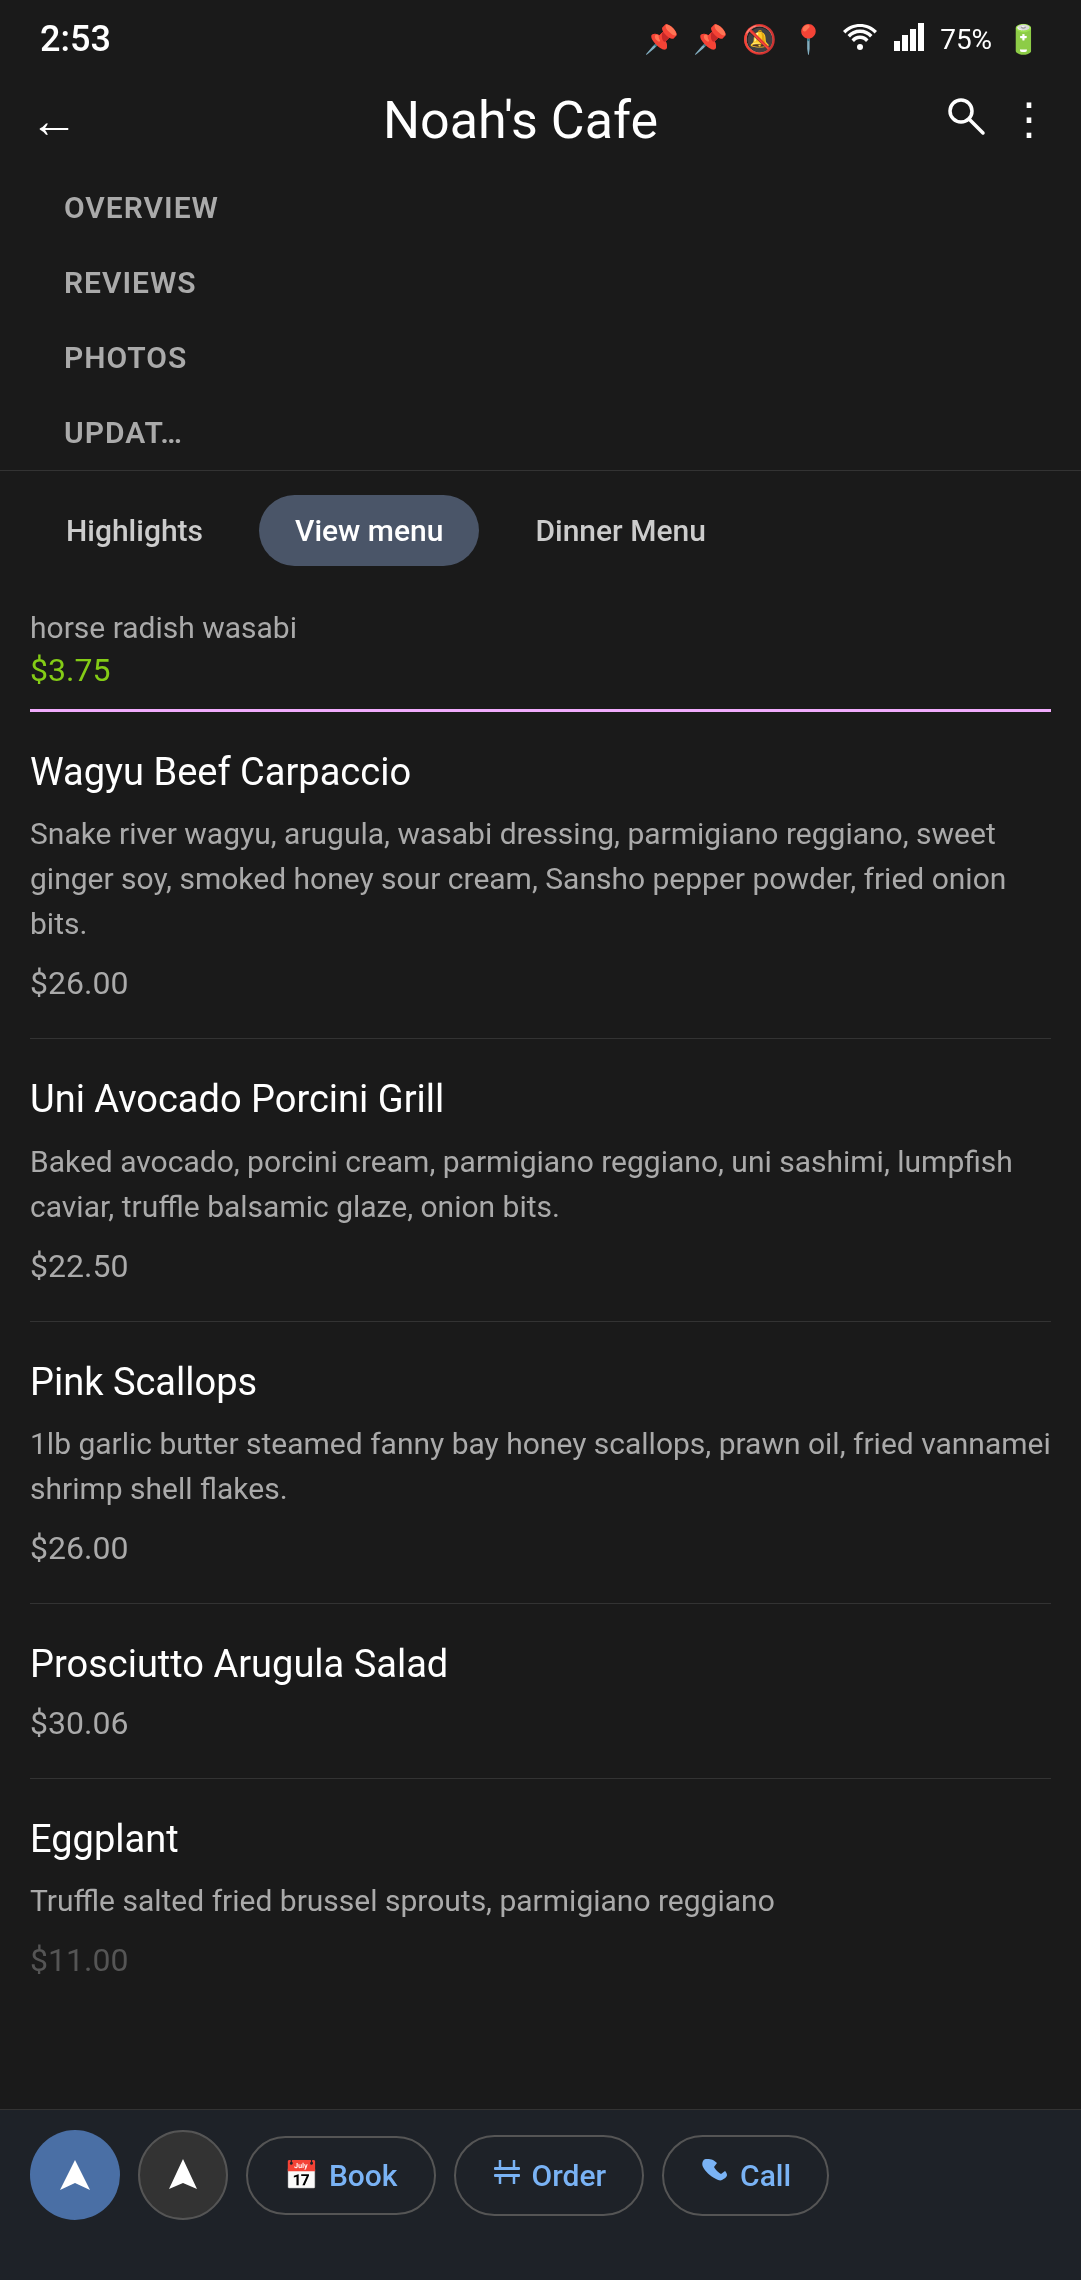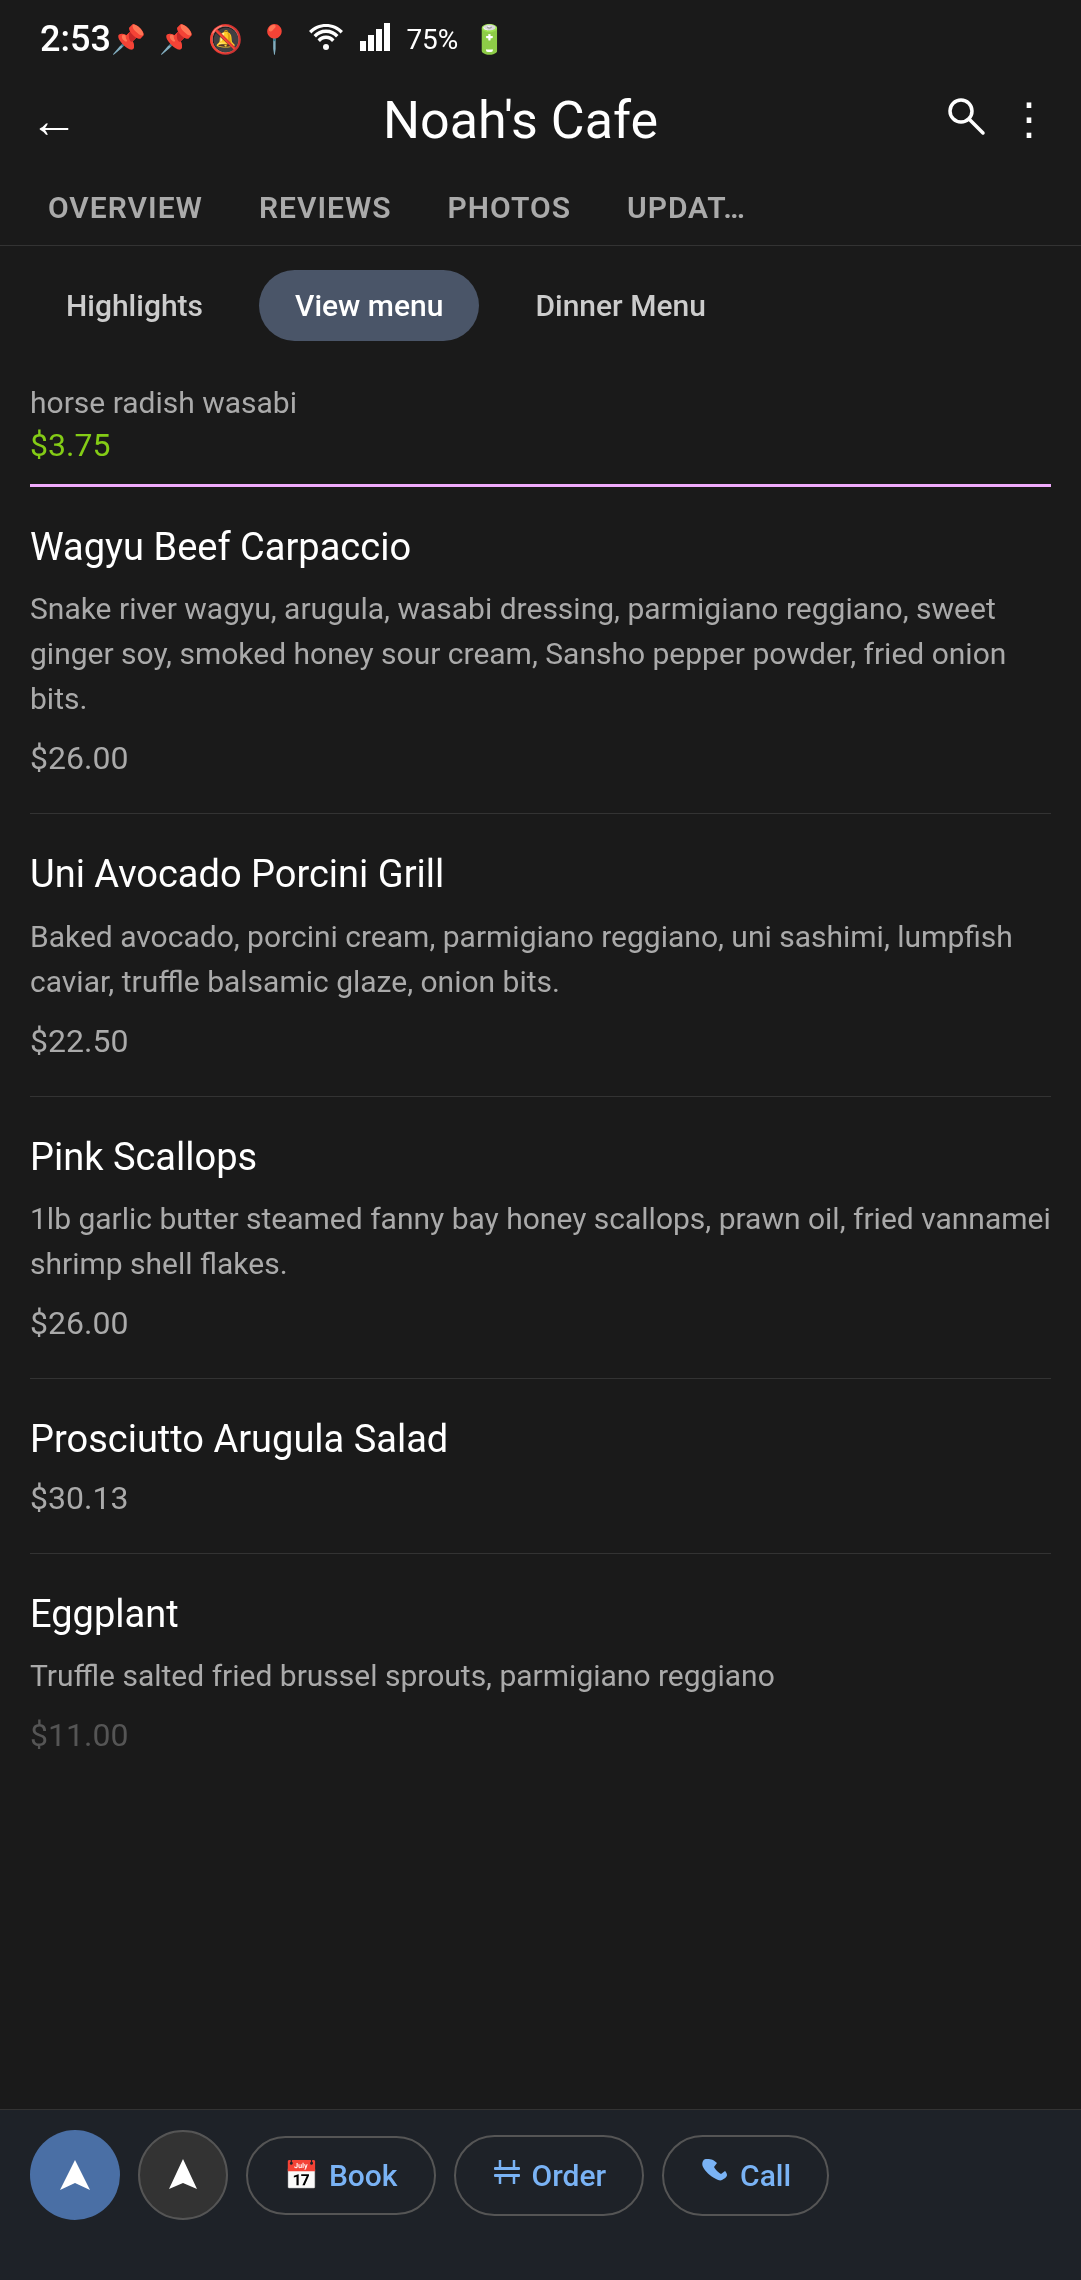--- a/index.html
+++ b/index.html
@@ -10,20 +10,21 @@
       font-family: 'Roboto', Arial, sans-serif;
       width: 1081px;
       min-height: 2280px;
       overflow-x: hidden;
       position: relative;
     }
 
     
     .status-bar {
       display: flex;
+      justify-content: space-between;
       align-items: center;
       padding: 18px 40px 10px 40px;
       height: 70px;
     }
     .status-time {
       font-size: 36px;
       font-weight: 500;
       color: #fff;
     }
     .status-icons {
@@ -66,22 +67,23 @@
     .nav-icon {
       font-size: 44px;
       color: #fff;
       cursor: pointer;
     }
 
     
     .tab-bar {
       display: flex;
       border-bottom: 1px solid #333;
-      padding: 0 20px;
+      padding: 0 36px;
       overflow-x: auto;
+      flex-direction: column;
     }
     .tab-item {
       padding: 20px 28px;
       font-size: 30px;
       font-weight: 600;
       color: #aaa;
       cursor: pointer;
       white-space: nowrap;
       letter-spacing: 1px;
       text-transform: uppercase;
@@ -286,21 +288,21 @@
   </div>
 
   <div class="menu-item">
     <div class="menu-item-name">Pink Scallops</div>
     <div class="menu-item-desc">1lb garlic butter steamed fanny bay honey scallops, prawn oil, fried vannamei shrimp shell flakes.</div>
     <div class="menu-item-price">$26.00</div>
   </div>
 
   <div class="menu-item">
     <div class="menu-item-name">Prosciutto Arugula Salad</div>
-    <div class="menu-item-price">$30.13</div>
+    <div class="menu-item-price">$30.06</div>
   </div>
 
   <div class="menu-item" style="border-bottom: none;">
     <div class="menu-item-name">Eggplant</div>
     <div class="menu-item-desc">Truffle salted fried brussel sprouts, parmigiano reggiano</div>
     <div class="menu-item-price" style="color: #555;">$11.00</div>
   </div>
 
 </div>
 

